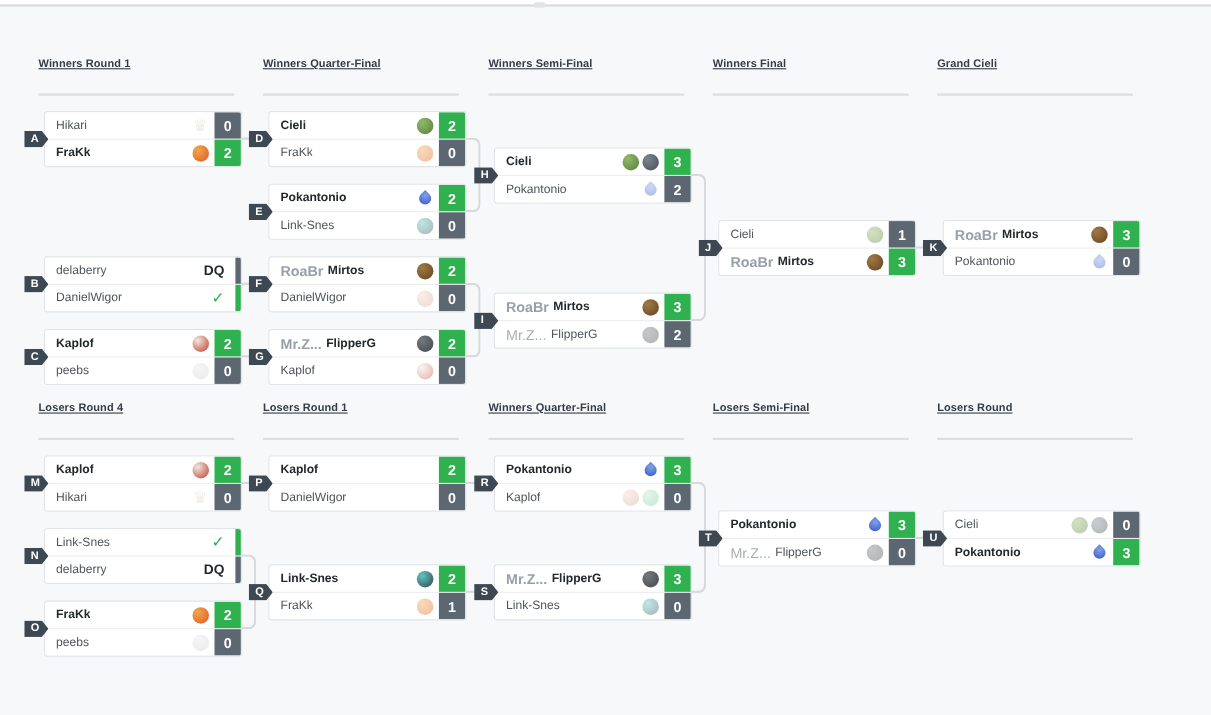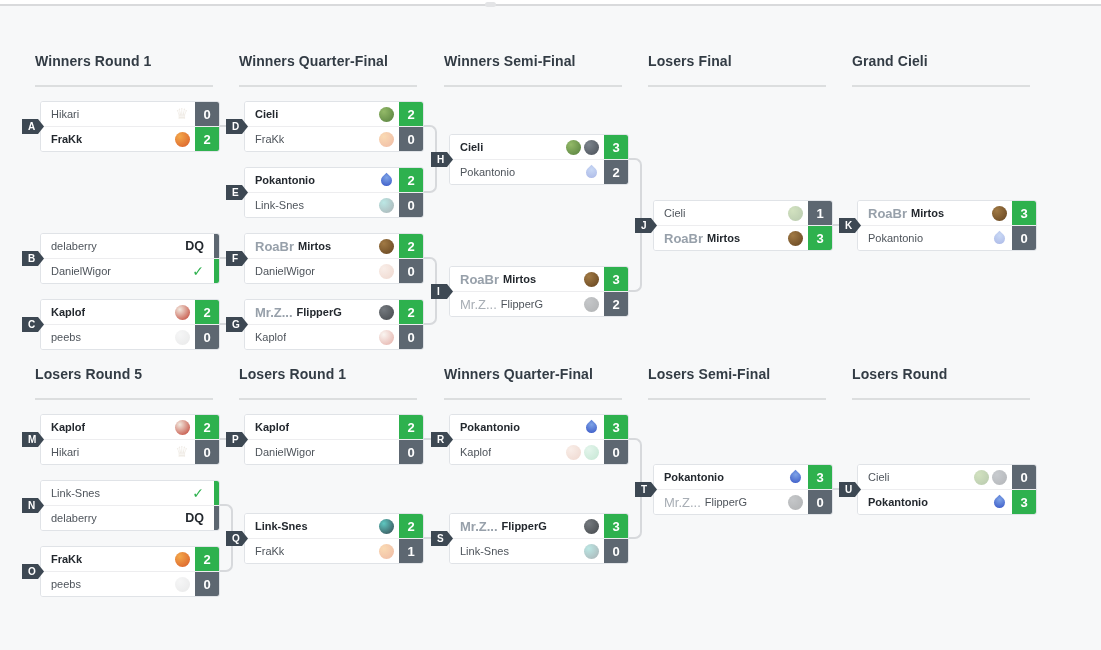--- a/index.html
+++ b/index.html
@@ -5,21 +5,21 @@
   html,body{margin:0;padding:0;}
   body{
     width:1101px;height:650px;overflow:hidden;
     font-family:"Liberation Sans", sans-serif;
     background:var(--bg,#f7f8f9);
     position:relative;
   }
   #topbar{position:absolute;left:0;top:0;width:1101px;height:4px;background:#ffffff;border-bottom:2px solid #d9dadc;}
   #grip{position:absolute;left:485px;top:2px;width:11px;height:5px;background:#e3e4e6;border-radius:3px;z-index:5;}
   #stage{position:absolute;left:0;top:0;width:1101px;height:650px;}
-  .round-title{position:absolute;font-size:14px;font-weight:700;color:var(--title,#333c45);white-space:nowrap;letter-spacing:.1px;}
+  .round-title{position:absolute;font-size:10px;font-weight:700;color:var(--title,#333c45);white-space:nowrap;letter-spacing:.1px;text-decoration:underline;}
   .round-line{position:absolute;width:178px;height:0;border-top:2px solid #dcdedf;}
   .match{position:absolute;width:178px;background:#fff;border:1px solid var(--boxborder,#e0e3e7);border-radius:3px;overflow:hidden;z-index:2;box-sizing:content-box;}
   .prow{display:flex;align-items:center;height:24px;background:#fff;padding-left:10px;}
   .prow.second{border-top:1px solid #ededef;}
   .pname{font-size:11px;color:var(--losertx,#4e545b);white-space:nowrap;overflow:hidden;}
   .prow.winner .pname{font-weight:700;color:var(--wintx,#23282e);}
   .prefix{font-size:13px;color:#a8aeb5;margin-right:4px;white-space:nowrap;}
   .prow.winner .prefix{color:var(--prefixtx,#97a0aa);font-weight:700;}
   .icons{margin-left:auto;display:flex;align-items:center;gap:3px;margin-right:5px;}
   .icon{display:inline-block;flex:none;}
@@ -223,21 +223,21 @@
       <div class="prow second">
         <span class="prefix">Mr.Z...</span>
         <span class="pname">FlipperG</span>
         <span class="icons">
           <span class="icon circle faded" style="background: radial-gradient(circle at 32% 30%, rgb(116, 121, 126), rgb(68, 72, 76));"></span>
         </span>
         <span class="score sl">2</span>
       </div>
     </div>
     <div class="tag" style="left: 431px; top: 284px;">I</div>
-    <div class="round-title" style="left: 648px; top: 53px;">Losers Final</div>
+    <div class="round-title" style="left: 648px; top: 53px;">Winners Final</div>
     <div class="round-line" style="left: 648px; top: 85px;"></div>
     <div class="match" style="left: 653px; top: 200px;">
       <div class="prow">
         <span class="pname">Cieli</span>
         <span class="icons">
           <span class="icon circle faded" style="background: radial-gradient(circle at 32% 30%, rgb(147, 185, 104), rgb(85, 127, 61));"></span>
         </span>
         <span class="score sl">1</span>
       </div>
       <div class="prow second winner">
@@ -263,21 +263,21 @@
       </div>
       <div class="prow second">
         <span class="pname">Pokantonio</span>
         <span class="icons">
           <span class="icon drop faded" style="background: radial-gradient(circle at 32% 30%, rgb(126, 163, 230), rgb(52, 82, 196));"></span>
         </span>
         <span class="score sl">0</span>
       </div>
     </div>
     <div class="tag" style="left: 839px; top: 218px;">K</div>
-    <div class="round-title" style="left: 35px; top: 366px;">Losers Round 5</div>
+    <div class="round-title" style="left: 35px; top: 366px;">Losers Round 4</div>
     <div class="round-line" style="left: 35px; top: 398px;"></div>
     <div class="match" style="left: 40px; top: 414px;">
       <div class="prow winner">
         <span class="pname">Kaplof</span>
         <span class="icons">
           <span class="icon circle" style="background: radial-gradient(circle at 32% 30%, rgb(241, 232, 222), rgb(191, 59, 44));"></span>
         </span>
         <span class="score sg">2</span>
       </div>
       <div class="prow second">

